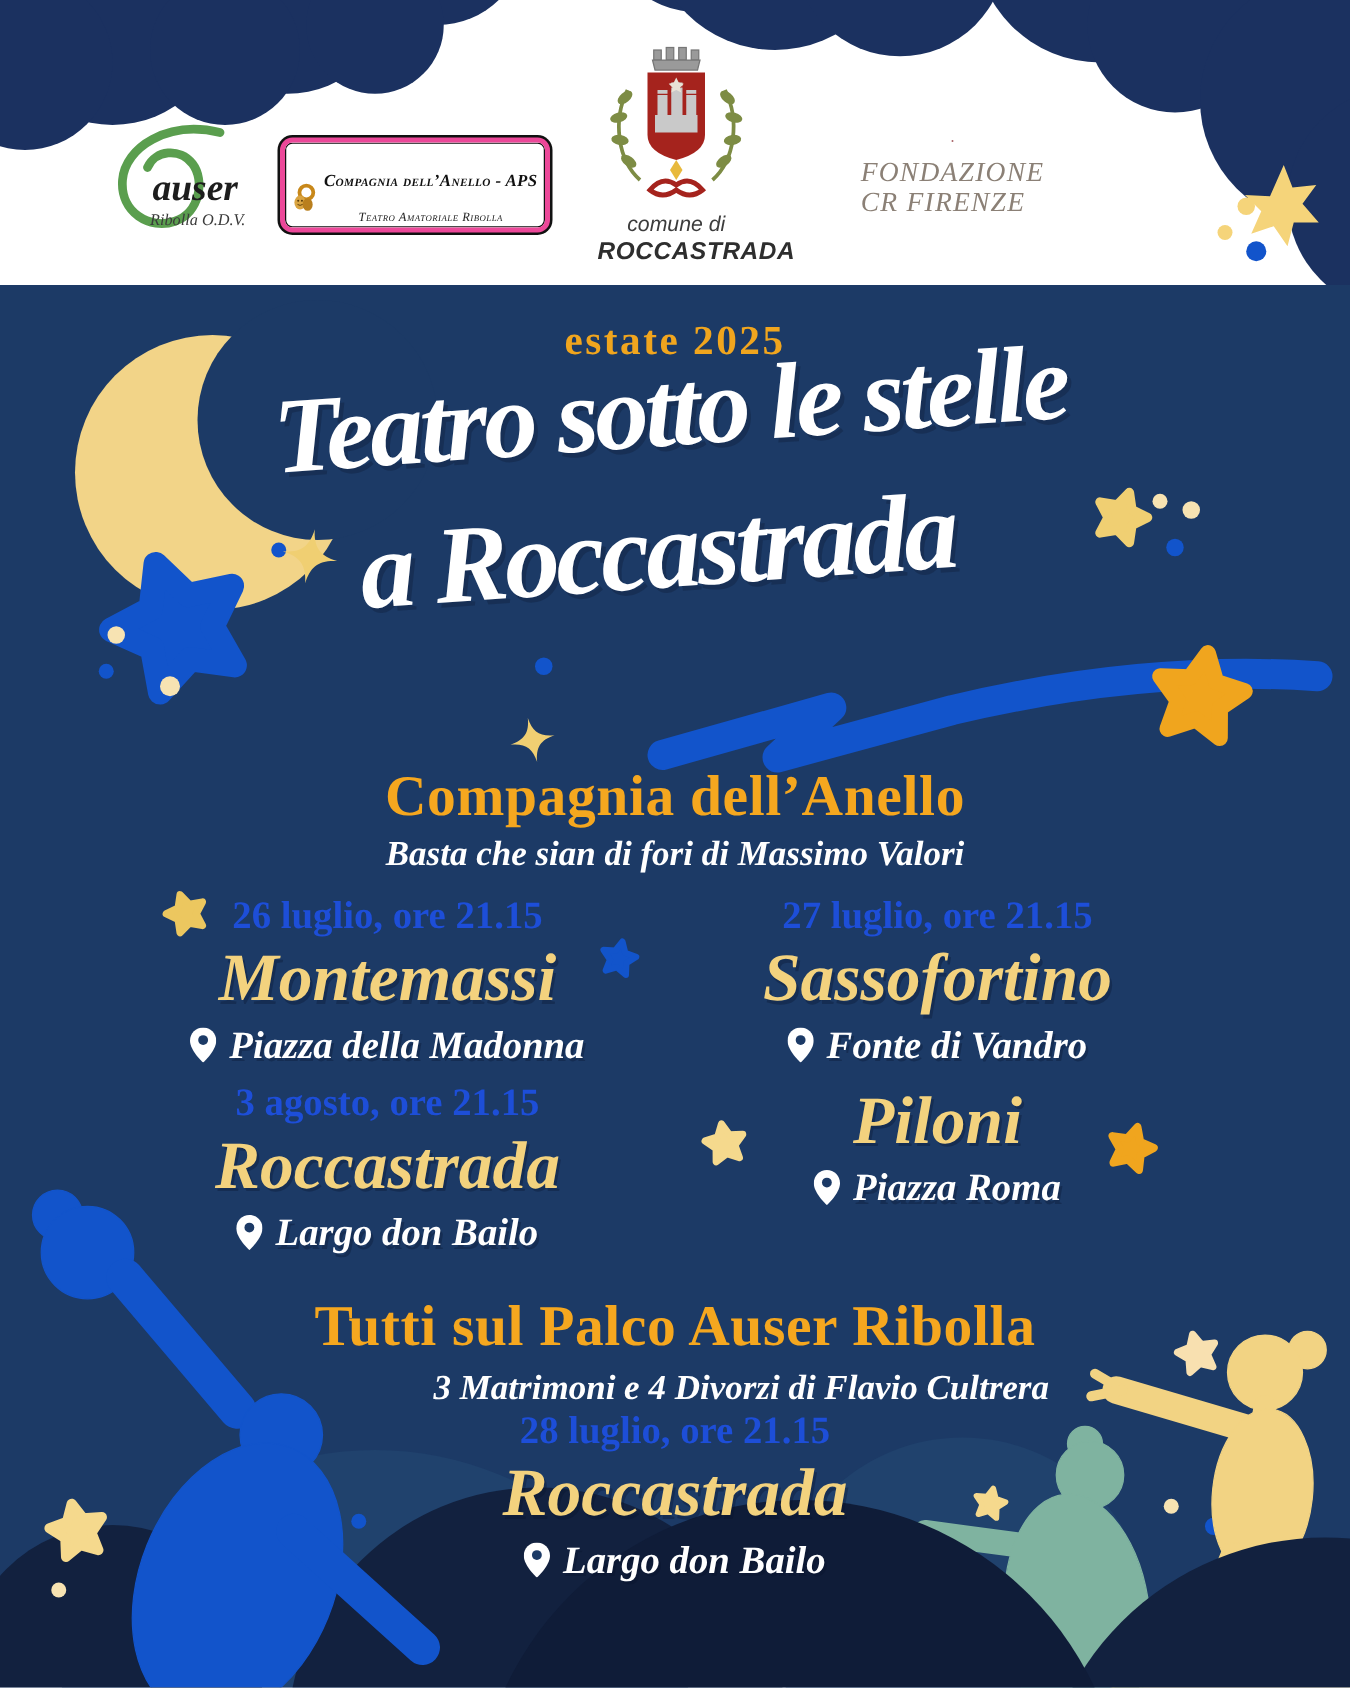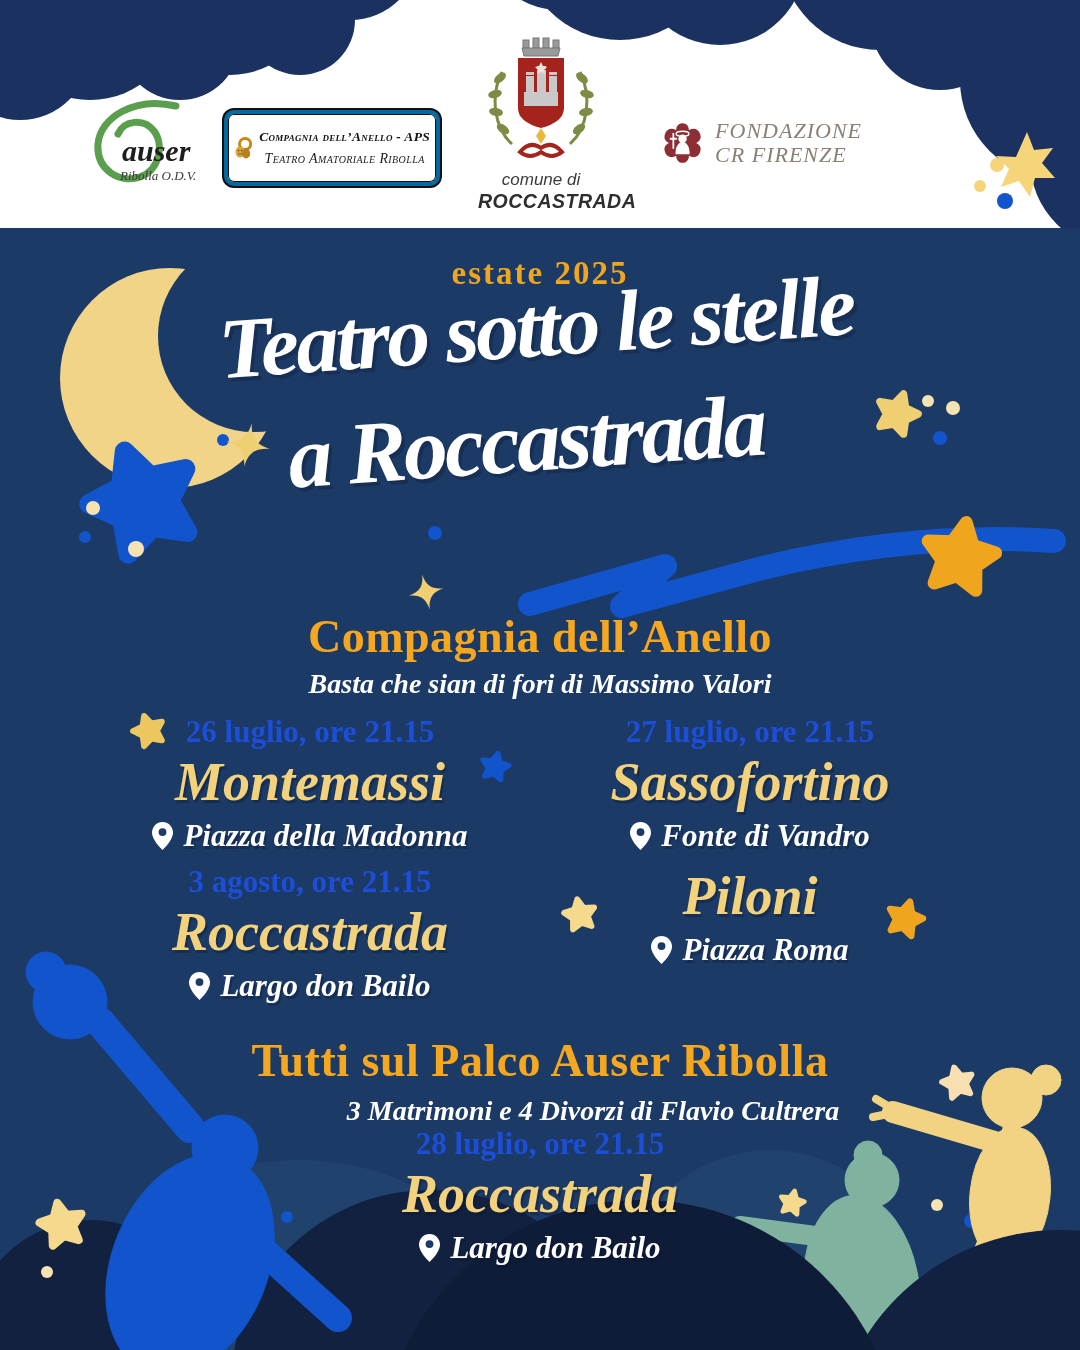--- a/index.html
+++ b/index.html
@@ -7,29 +7,29 @@
   .poster{position:relative;width:1080px;height:1350px;overflow:hidden;background:#fff;}
 
   
   .top-band{position:absolute;top:0;left:0;width:1080px;height:168px;background:#fff;z-index:2;font-style:italic;}
   .clouds{position:absolute;top:0;left:0;z-index:0;}
   .logo{position:absolute;display:flex;align-items:center;z-index:3;}
   .logo-auser{left:88px;top:96px;width:110px;height:96px;display:block;}
   .auser-swirl{position:absolute;left:0;top:0;}
   .auser-name{position:absolute;left:34px;top:38px;font-family:"Liberation Serif",serif;font-weight:bold;font-size:30px;color:#1d1d1d;}
   .auser-sub{position:absolute;left:32px;top:72px;font-family:"Liberation Serif",serif;font-size:13px;color:#3a3a3a;}
-  .logo-compagnia{left:224px;top:110px;width:196px;height:64px;background:#fff;border:4px solid #0369a1;border-radius:10px;box-shadow:0 0 0 2px #111, inset 0 0 0 1px #111;padding:2px 6px;gap:6px;}
+  .logo-compagnia{left:224px;top:110px;width:196px;height:64px;background:#fff;border:4px solid #ec4899;border-radius:10px;box-shadow:0 0 0 2px #111, inset 0 0 0 1px #111;padding:2px 6px;gap:6px;align-items:flex-end;}
   .comp-text{display:flex;flex-direction:column;align-items:center;flex:1;}
   .comp-title{font-family:"Liberation Serif",serif;font-weight:bold;font-size:13.5px;color:#111;font-variant:small-caps;letter-spacing:.3px;white-space:nowrap;}
-  .comp-sub{font-family:"Liberation Serif",serif;font-size:14px;color:#222;font-variant:small-caps;letter-spacing:.4px;margin-top:6px;white-space:nowrap;}
+  .comp-sub{font-family:"Liberation Serif",serif;font-size:10px;color:#222;font-variant:small-caps;letter-spacing:.4px;margin-top:16px;white-space:nowrap;}
   .logo-comune{left:478px;top:36px;width:126px;height:182px;flex-direction:column;justify-content:flex-start;}
   .comune-text{position:absolute;left:0;right:0;top:134px;text-align:center;}
   .comune-line1{font-size:17px;color:#3c3c3c;line-height:1.2;}
   .comune-line2{font-size:19.5px;font-weight:bold;color:#2e2e2e;letter-spacing:.5px;}
-  .logo-fond{left:662px;top:112px;width:200px;height:62px;gap:12px;}
+  .logo-fond{left:662px;top:112px;width:200px;height:62px;gap:12px;flex-direction:column;}
   .fond-text{display:flex;flex-direction:column;}
   .fond-line{font-family:"Liberation Serif",serif;font-size:22px;color:#8b8076;letter-spacing:1px;line-height:1.1;}
 
   
   .night{position:absolute;top:228px;left:0;width:1080px;height:1122px;background:#1c3a66;z-index:0;}
   .deco{position:absolute;top:0;left:0;z-index:1;pointer-events:none;}
   .content{position:absolute;top:228px;left:0;width:1080px;height:857px;z-index:2;font-family:Liberation Serif, serif;}
 
   .season{position:absolute;top:27px;left:0;width:100%;text-align:center;font-size:33px;font-weight:bold;letter-spacing:2px;color:#f0a51e;}
   .main-title{position:absolute;top:52px;left:0;width:100%;text-align:center;transform:rotate(-4deg);color:#fff;font-style:italic;font-weight:bold;}

